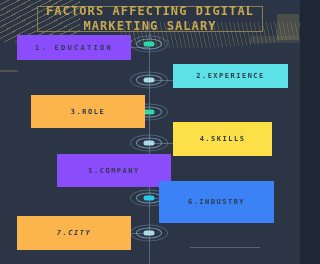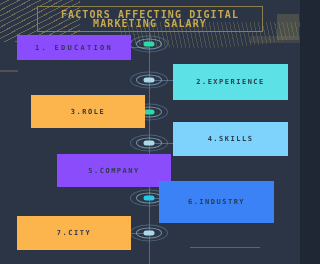--- a/index.html
+++ b/index.html
@@ -79,22 +79,22 @@
     left: 37px; top: 6px;
     width: 226px; height: 26px;
     border: 1px solid #8c7f4e;
     box-sizing: border-box;
     display: flex;
     align-items: center;
     justify-content: center;
   }
   .title-text {
     color: #c8a94f;
-    font-size: 10px;
-    line-height: 9px;
+    font-size: 12px;
+    line-height: 15px;
     letter-spacing: 1.1px;
     text-align: center;
     white-space: pre-line;
     font-weight: bold;
   }
 
   
   .spine {
     position: absolute;
     left: 149px; top: 22px;
@@ -221,37 +221,37 @@
   <div class="node" style="top:233px;">
     <span class="ring-outer"></span>
     <span class="ring-mid"></span>
     <span class="core c-pale"></span>
   </div>
 
   <div class="box pad-left" style="left:17px;  top:35px;  width:114px; height:25px; background:#8b4dfb;">
     <span class="box-label">1.   EDUCATION</span>
   </div>
 
-  <div class="box" style="left:173px; top:64px;  width:115px; height:36px; background:#5ce1e6;">
+  <div class="box" style="left:173px; top:64px;  width:115px; height:24px; background:#5ce1e6;">
     <span class="box-label">2.EXPERIENCE</span>
   </div>
 
   <div class="box" style="left:31px;  top:95px;  width:114px; height:33px; background:#fcb44c;">
     <span class="box-label">3.ROLE</span>
   </div>
 
-  <div class="box" style="left:173px; top:122px; width:115px; height:34px; background:#7dd3fc;">
+  <div class="box" style="left:173px; top:122px; width:99px; height:34px; background:#fde047;">
     <span class="box-label">4.SKILLS</span>
   </div>
 
   <div class="box" style="left:17px;  top:154px; width:114px; height:33px; background:#8b4dfb;margin-left:40px;">
     <span class="box-label">5.COMPANY</span>
   </div>
 
   <div class="box" style="left:159px; top:181px; width:115px; height:42px; background:#3b82f6;">
     <span class="box-label">6.INDUSTRY</span>
   </div>
 
-  <div class="box" style="left:17px;  top:216px; width:114px; height:34px; background:#fcb44c;">
+  <div class="box" style="left:17px;  top:216px; width:114px; height:34px; background:#fcb44c;font-style:italic;">
     <span class="box-label">7.CITY</span>
   </div>
 
 </div>
 
 </body></html>

